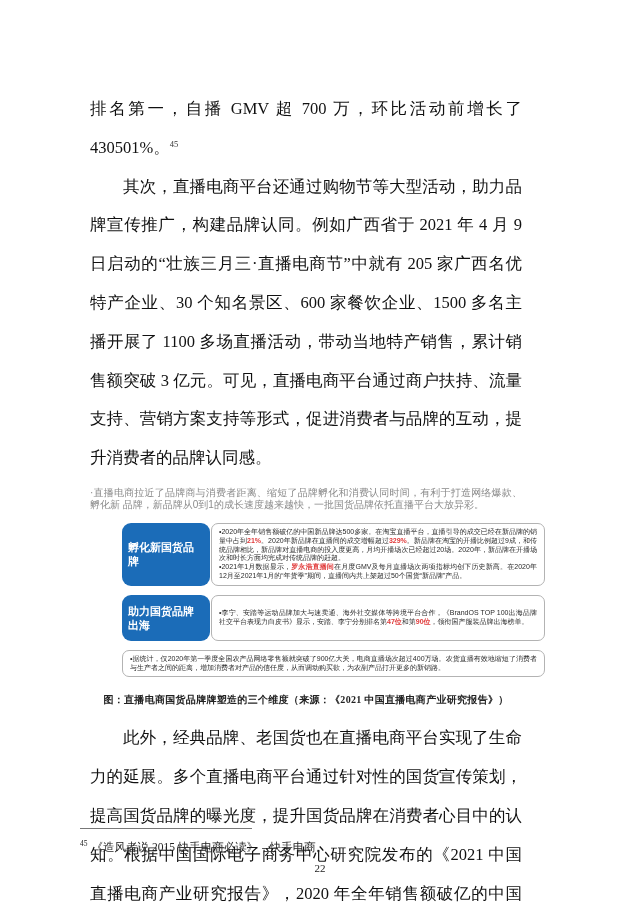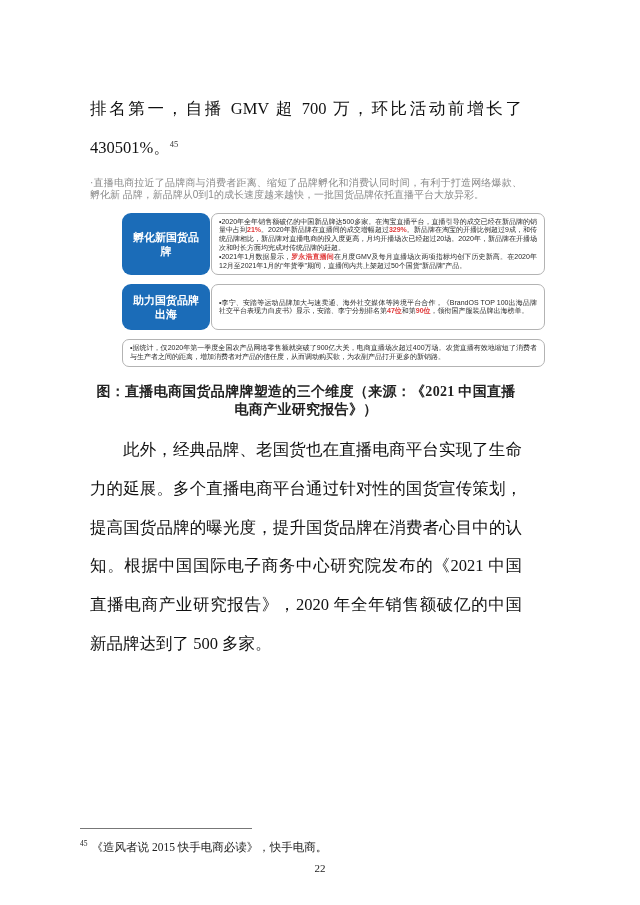--- a/index.html
+++ b/index.html
@@ -58,21 +58,21 @@
     background:var(--accent);
     border-radius:9px;
     color:#ffffff;
     font-family:"Liberation Sans","DejaVu Sans",sans-serif;
     font-weight:bold;
     font-size:11px;
     line-height:14px;
     display:flex;
     align-items:center;
     justify-content:center;
-    text-align:center;
+    text-align:left;
     padding:4px 6px;
     margin-right:1px;
     z-index:2;
   }
   .fig-box{
     flex:1;
     border:1px solid #b3b3b3;
     border-radius:7px;
     background:#ffffff;
     padding:4px 7px;
@@ -86,21 +86,21 @@
     text-align:justify;
   }
   .fig-bullet{ margin:0; }
   .fig-bullet .hl{
     color:var(--hl);
     font-weight:bold;
   }
   .caption{
     margin-top:16px;
     text-align:center;
-    font-size:14px;
+    font-size:10px;
     font-weight:bold;
     color:#222;
     letter-spacing:0.3px;
   }
   .para-3{ margin-top:12px; }
   .footnote-area{
     position:absolute;
     left:80px;
     top:808px;
     width:470px;
@@ -130,20 +130,21 @@
     color:#222;
   }
 </style>
 </head>
 <body>
 
 <div class="page">
 
   <p class="body-text"><span>排名第一，自播 GMV 超 700 万，环比活动前增长了 430501%。</span><sup>45</sup></p>
 
+  <p class="body-text indent">其次，直播电商平台还通过购物节等大型活动，助力品牌宣传推广，构建品牌认同。例如广西省于 2021 年 4 月 9 日启动的“壮族三月三·直播电商节”中就有 205 家广西名优特产企业、30 个知名景区、600 家餐饮企业、1500 多名主播开展了 1100 多场直播活动，带动当地特产销售，累计销售额突破 3 亿元。可见，直播电商平台通过商户扶持、流量支持、营销方案支持等形式，促进消费者与品牌的互动，提升消费者的品牌认同感。</p>
 
   <div class="fig-note">·直播电商拉近了品牌商与消费者距离、缩短了品牌孵化和消费认同时间，有利于打造网络爆款、孵化新 品牌，新品牌从0到1的成长速度越来越快，一批国货品牌依托直播平台大放异彩。</div>
 
   <div class="figure" id="figure-rows">
       <div class="fig-row">
         <div class="fig-label">孵化新国货品牌</div>
         <div class="fig-box">
           <div class="fig-bullet"><span>•2020年全年销售额破亿的中国新品牌达500多家。在淘宝直播平台，直播引导的成交已经在新品牌的销量中占到</span><span class="hl">21%</span><span>。2020年新品牌在直播间的成交增幅超过</span><span class="hl">329%</span><span>。新品牌在淘宝的开播比例超过9成，和传统品牌相比，新品牌对直播电商的投入度更高，月均开播场次已经超过20场。2020年，新品牌在开播场次和时长方面均完成对传统品牌的赶超。</span></div>
           <div class="fig-bullet"><span>•2021年1月数据显示，</span><span class="hl">罗永浩直播间</span><span>在月度GMV及每月直播场次两项指标均创下历史新高。在2020年12月至2021年1月的“年货季”期间，直播间内共上架超过50个国货“新品牌”产品。</span></div>
         </div>

